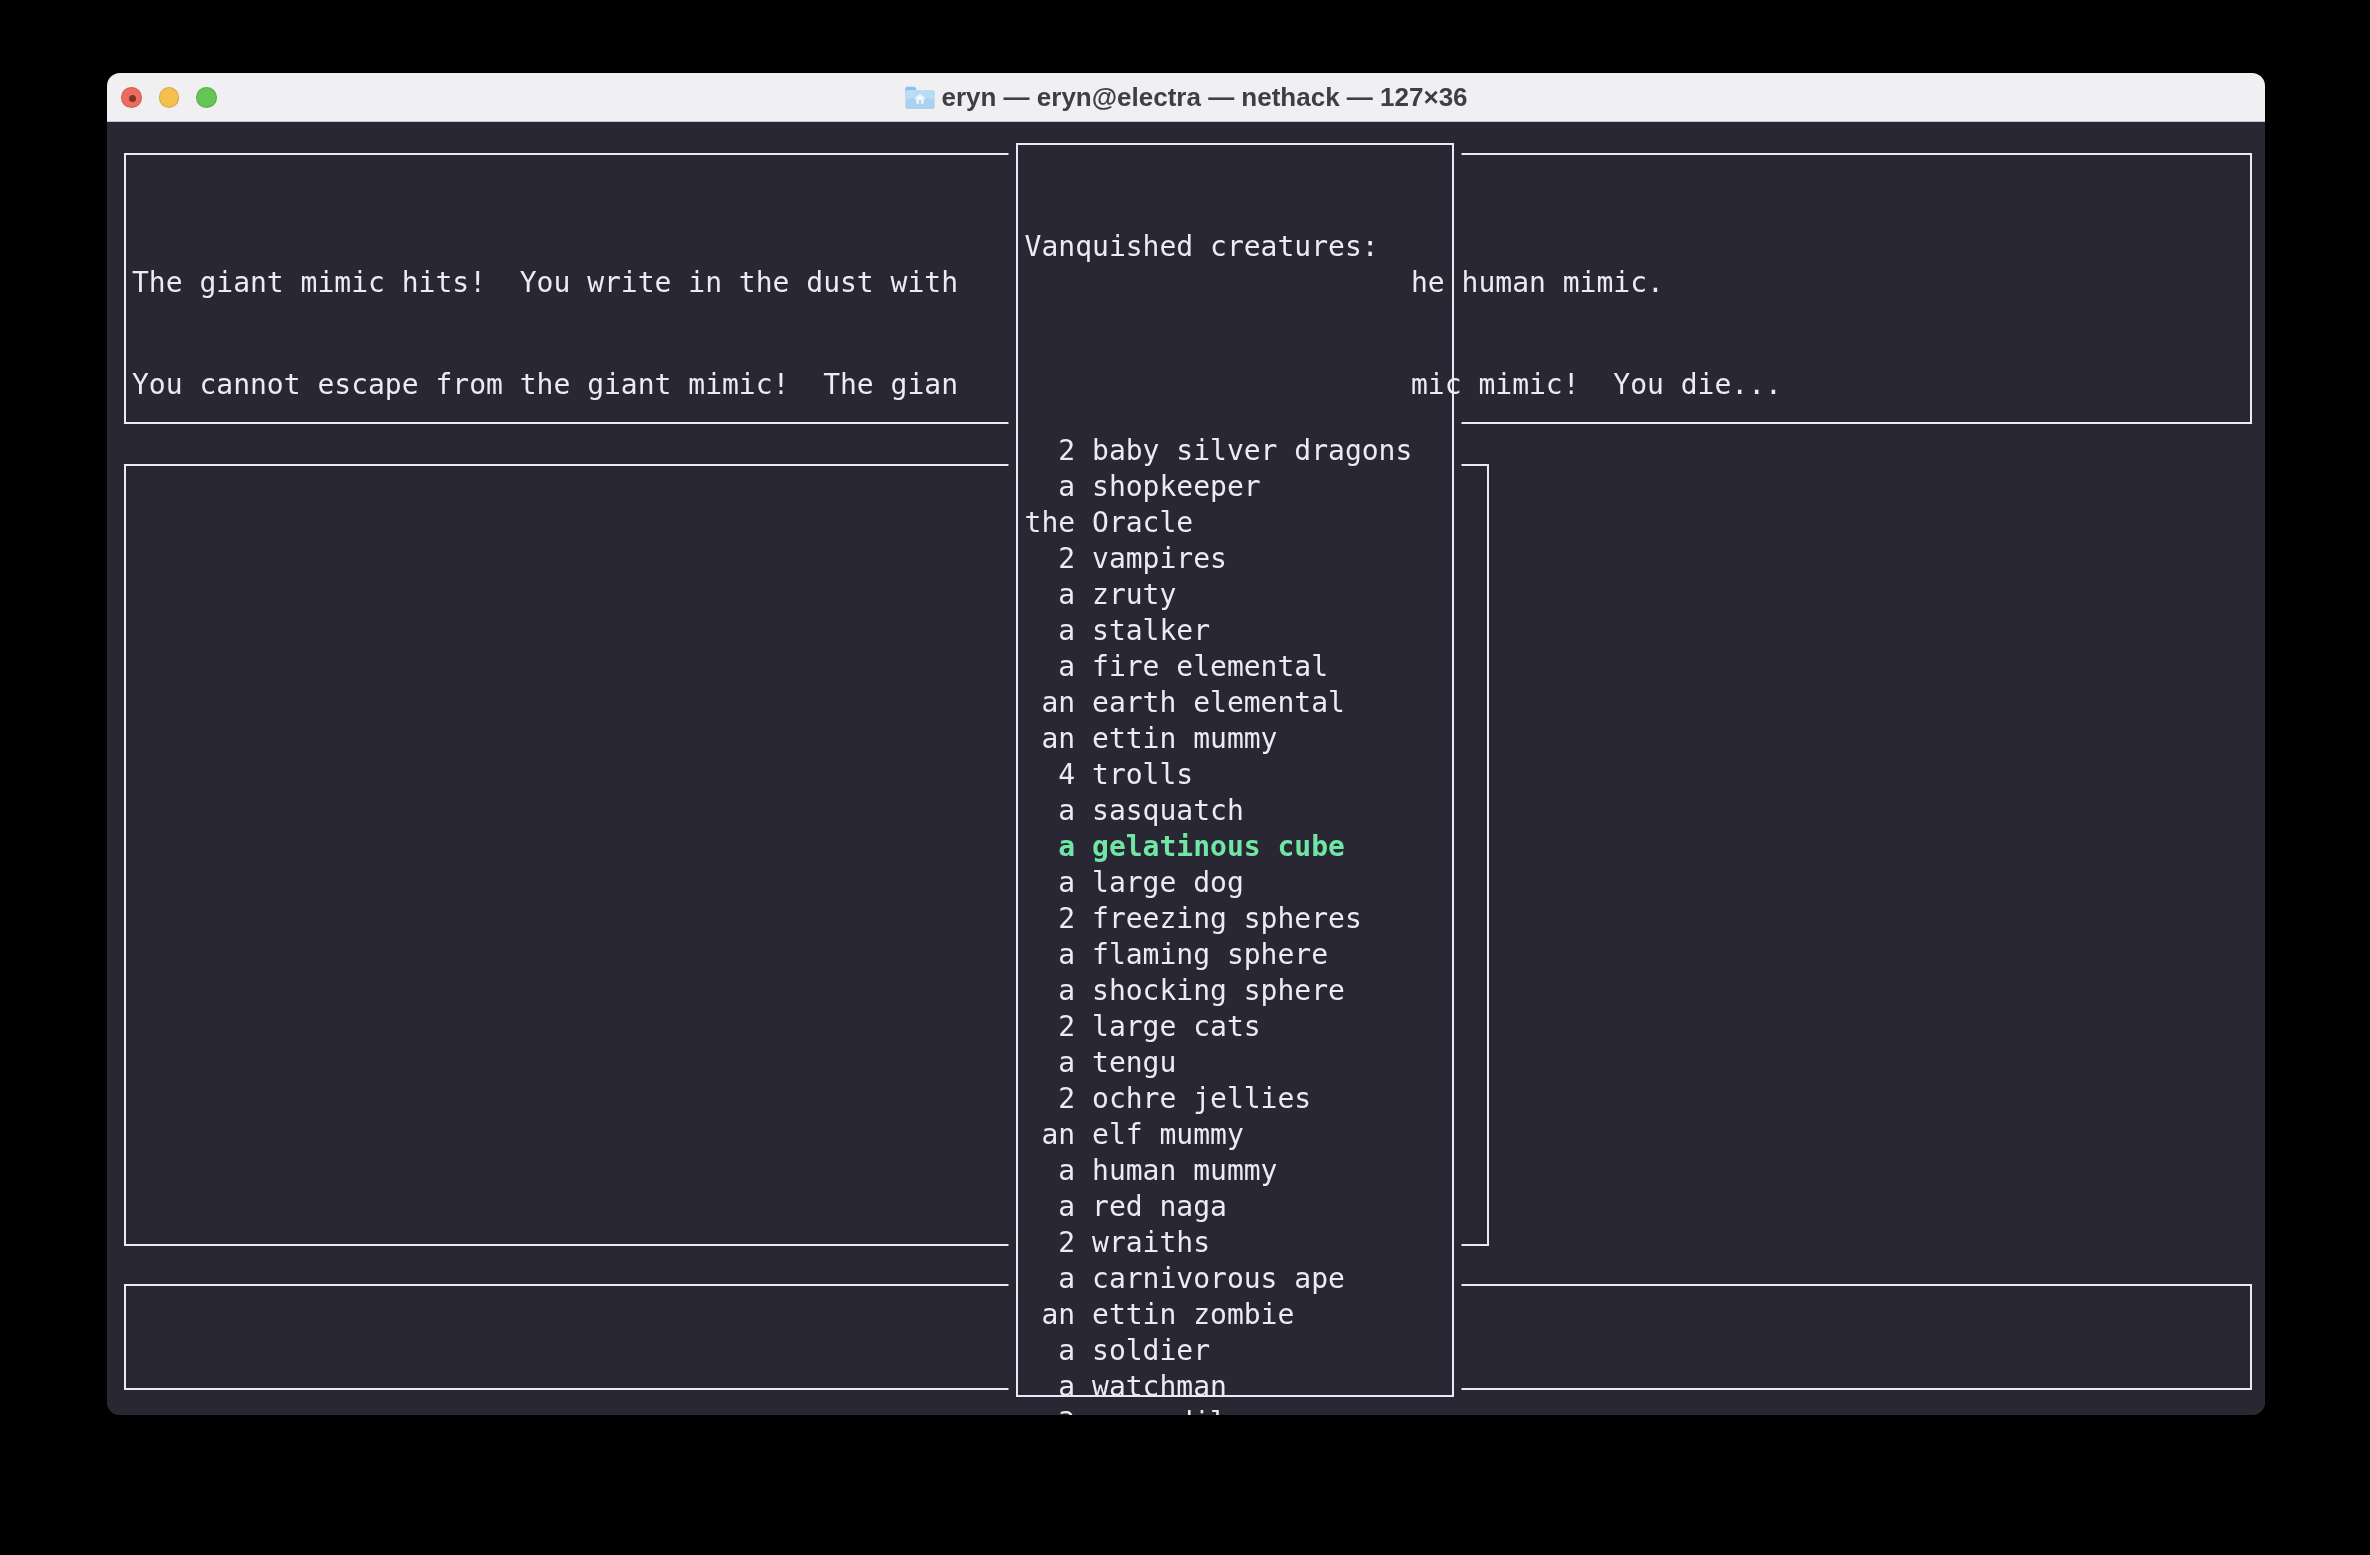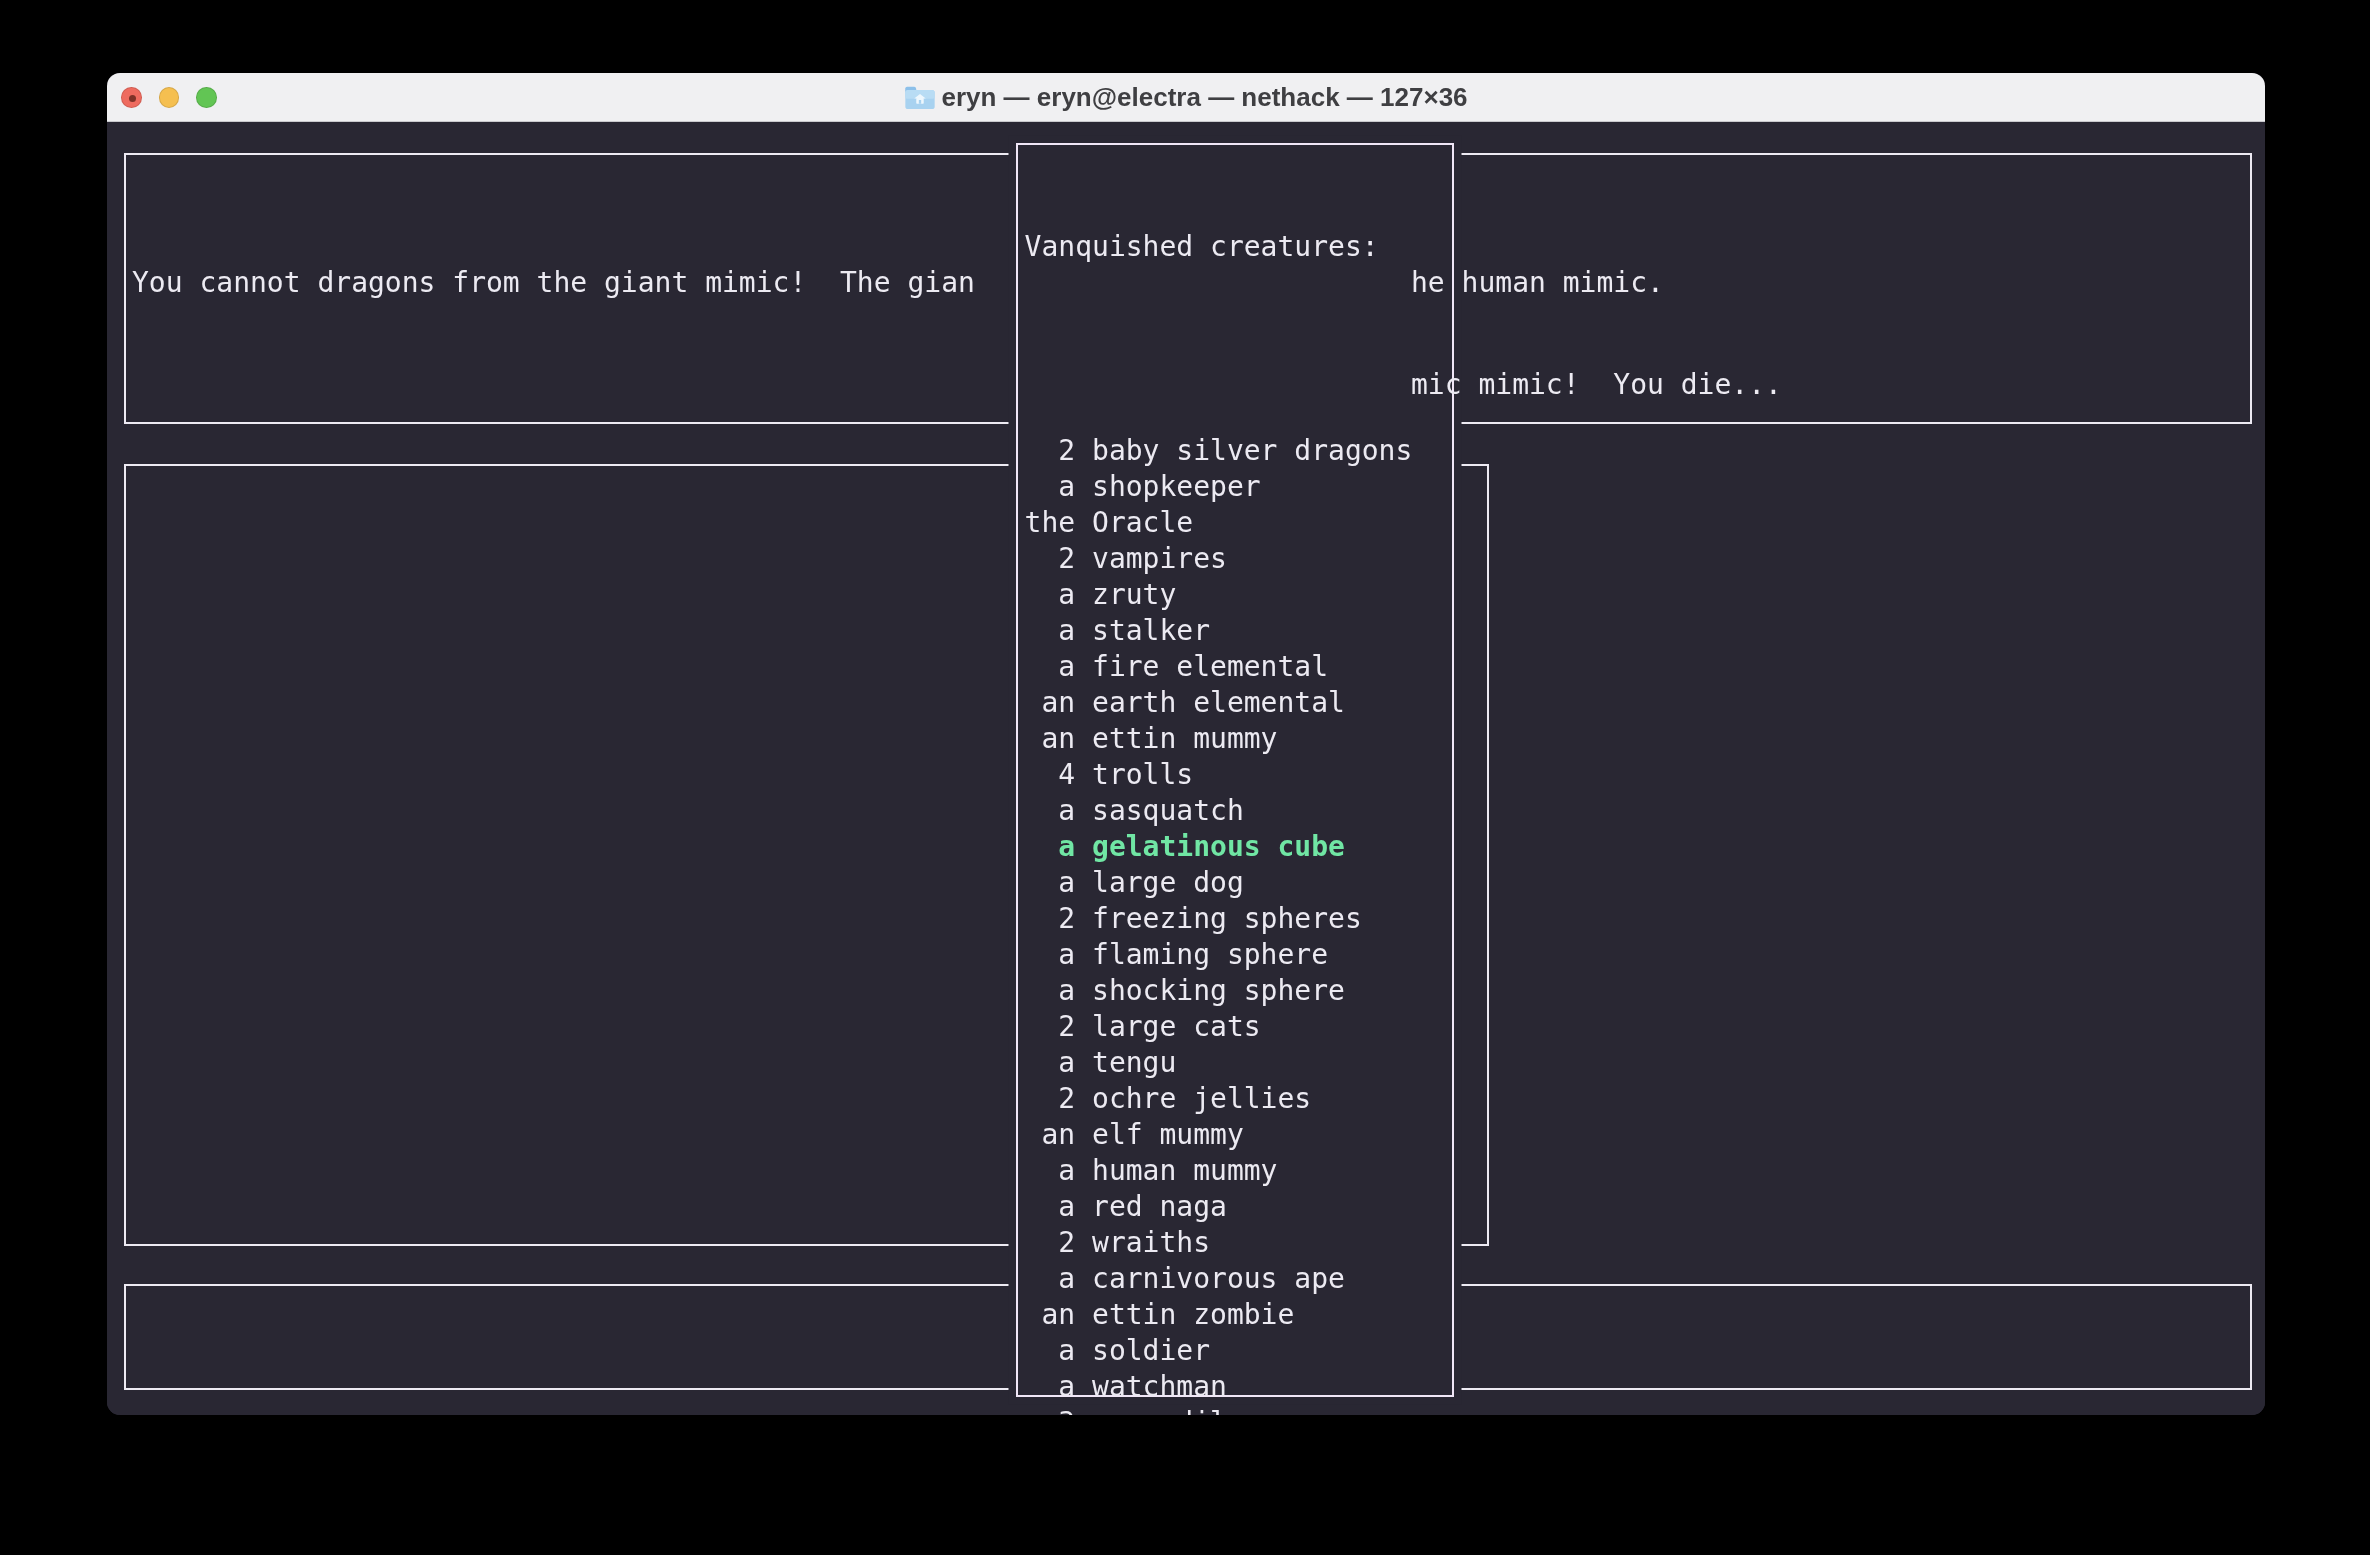--- a/index.html
+++ b/index.html
@@ -71,21 +71,22 @@
         <span>eryn — eryn@electra — nethack — 127×36</span>
       </div>
     </div>
 
     <div class="content">
       <div class="nhbox box-messages"></div>
       <div class="nhbox box-map"></div>
       <div class="nhbox box-status"></div>
 
       <div class="termtext msg-left">
-        <div class="line">You cannot dragons from the giant mimic!  The gian</div>
+        <div class="line">The giant mimic hits!  You write in the dust with</div>
+        <div class="line">You cannot escape from the giant mimic!  The gian</div>
       </div>
 
       <div class="termtext msg-right">
         <div class="line">he human mimic.</div>
         <div class="line">mic mimic!  You die...</div>
       </div>
 
       <div class="popup">
         <div class="popup-text">
           <div class="line">Vanquished creatures:</div>

